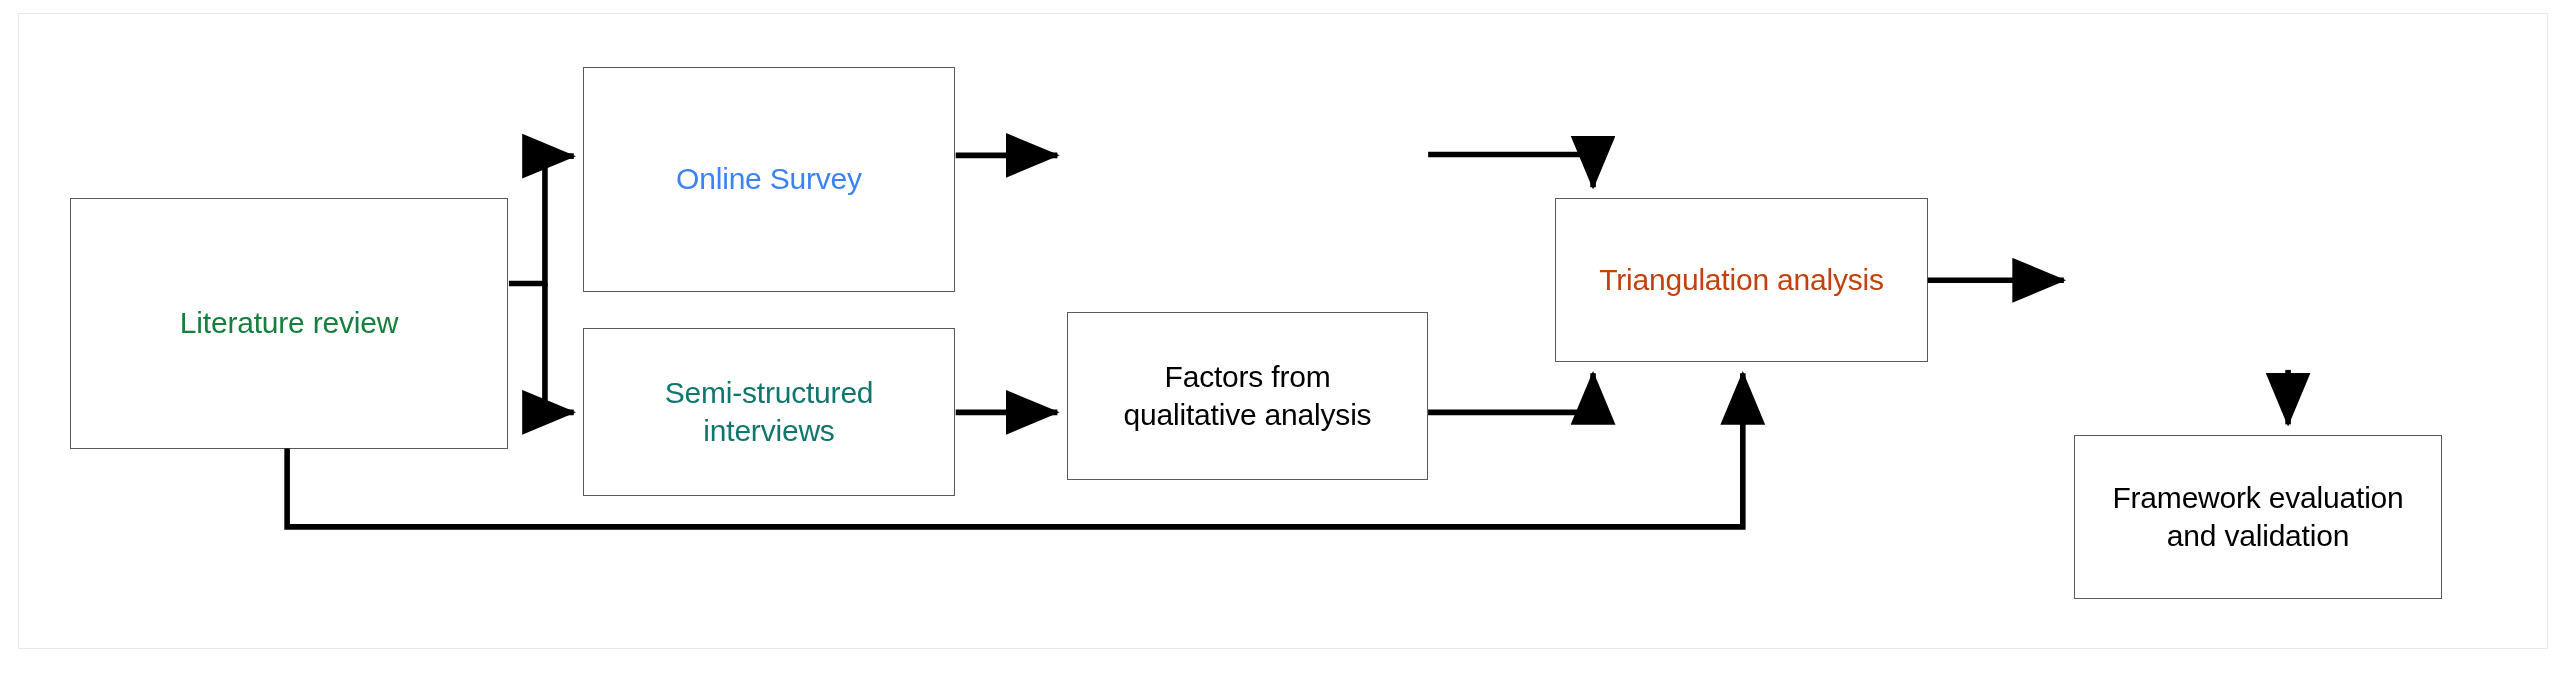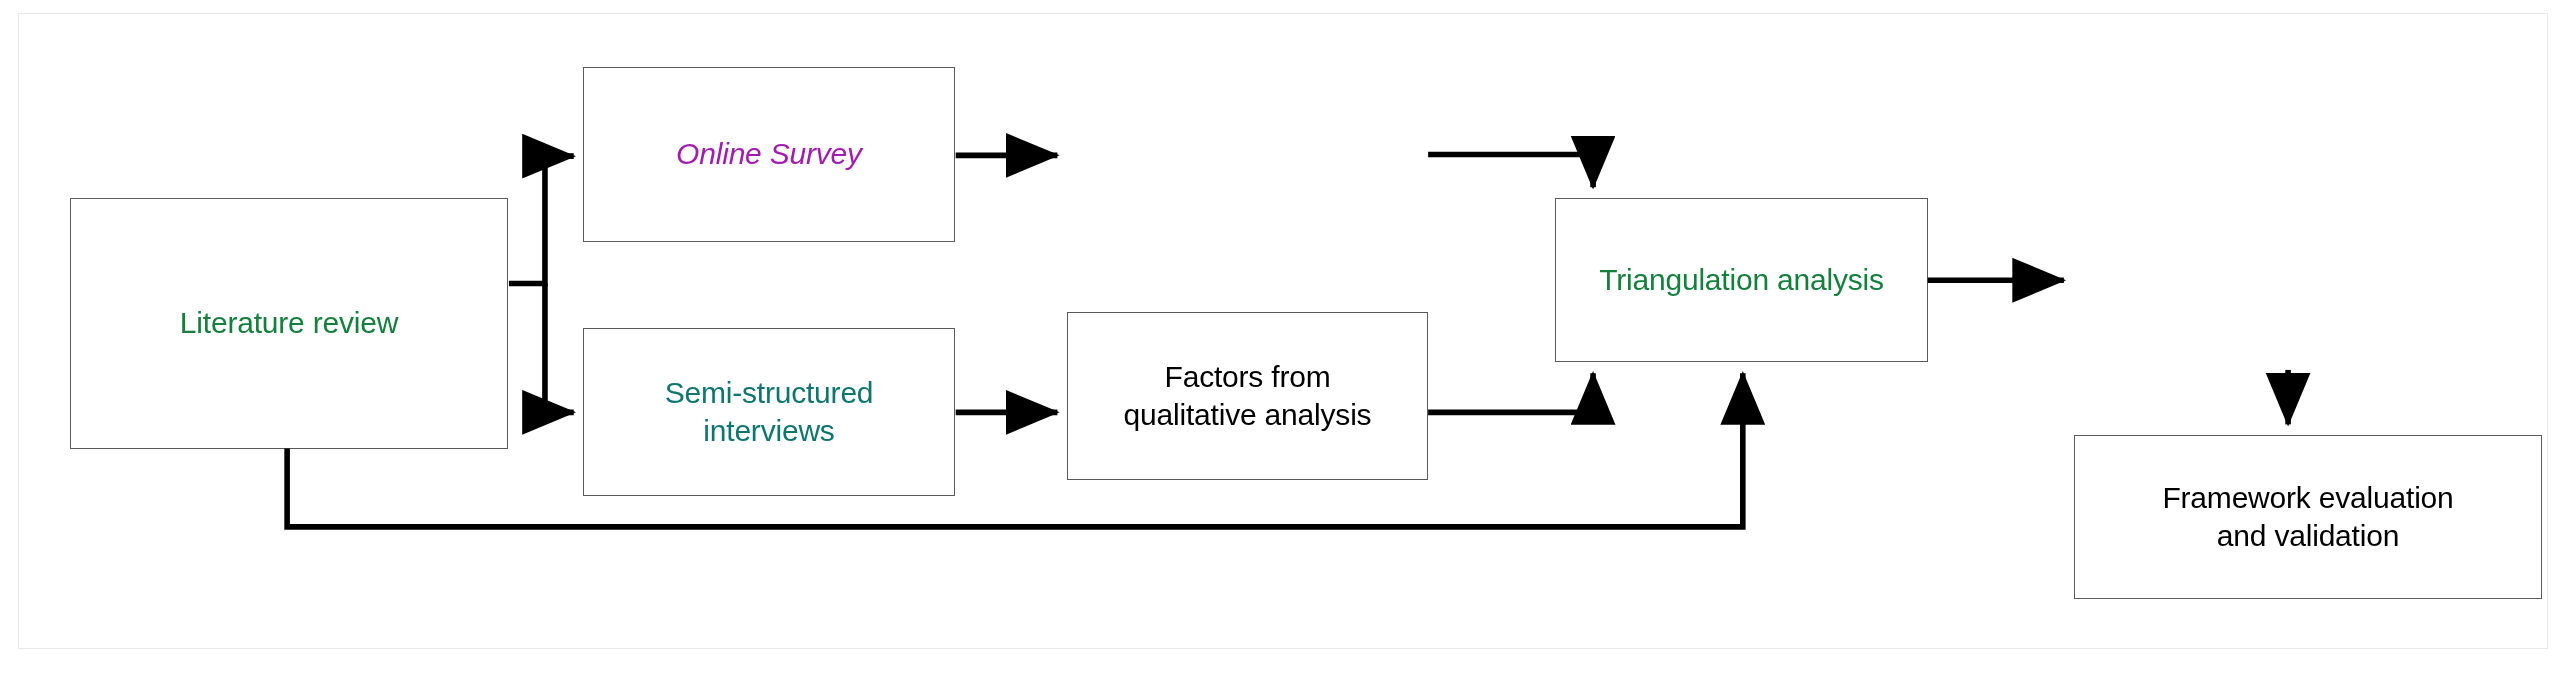--- a/index.html
+++ b/index.html
@@ -64,41 +64,41 @@
 <body>
 
 <div id="canvas" style="background: rgb(255, 255, 255);">
 
   <div id="panel-frame" style="border-color: rgb(232, 232, 232);"></div>
 
   <div class="node" id="node-literature-review" style="left: 70px; top: 198px; width: 438px; height: 251px; border-color: rgb(90, 90, 90); color: #15803d; text-align: right;">
     <span class="node-label">Literature review</span>
   </div>
 
-  <div class="node" id="node-online-survey" style="left: 583px; top: 67px; width: 372px; height: 175px; border-color: rgb(90, 90, 90); color: #a21caf; font-style: italic;">
+  <div class="node" id="node-online-survey" style="left: 583px; top: 67px; width: 372px; height: 225px; border-color: rgb(90, 90, 90); color: #3b82f6;">
     <span class="node-label">Online Survey</span>
   </div>
 
 
   <div class="node" id="node-semi-structured-interviews" style="left: 583px; top: 328px; width: 372px; height: 168px; border-color: rgb(90, 90, 90); color: #0f766e;">
     <span class="node-label">Semi-structured
 interviews</span>
   </div>
 
   <div class="node" id="node-factors-qualitative" style="left: 1067px; top: 312px; width: 361px; height: 168px; border-color: rgb(90, 90, 90); color: rgb(0, 0, 0);">
     <span class="node-label">Factors from
 qualitative analysis</span>
   </div>
 
-  <div class="node" id="node-triangulation-analysis" style="left: 1555px; top: 198px; width: 373px; height: 164px; border-color: rgb(90, 90, 90); color: #15803d;">
+  <div class="node" id="node-triangulation-analysis" style="left: 1555px; top: 198px; width: 373px; height: 164px; border-color: rgb(90, 90, 90); color: #c2410c;">
     <span class="node-label">Triangulation analysis</span>
   </div>
 
 
-  <div class="node" id="node-framework-evaluation" style="left: 2074px; top: 435px; width: 468px; height: 164px; border-color: rgb(90, 90, 90); color: rgb(0, 0, 0);">
+  <div class="node" id="node-framework-evaluation" style="left: 2074px; top: 435px; width: 368px; height: 164px; border-color: rgb(90, 90, 90); color: rgb(0, 0, 0);">
     <span class="node-label">Framework evaluation
 and validation</span>
   </div>
 
   <svg id="connectors" viewBox="0 0 3216 848" width="2576" height="679">
     <defs>
       <marker id="arrow-r" markerWidth="10" markerHeight="10" refX="9.2" refY="4" orient="auto" markerUnits="strokeWidth">
         <path d="M0,0 L9.6,4 L0,8 z" fill="#000000"></path>
       </marker>
       <marker id="arrow-d" markerWidth="10" markerHeight="10" refX="9.2" refY="4" orient="auto" markerUnits="strokeWidth">

